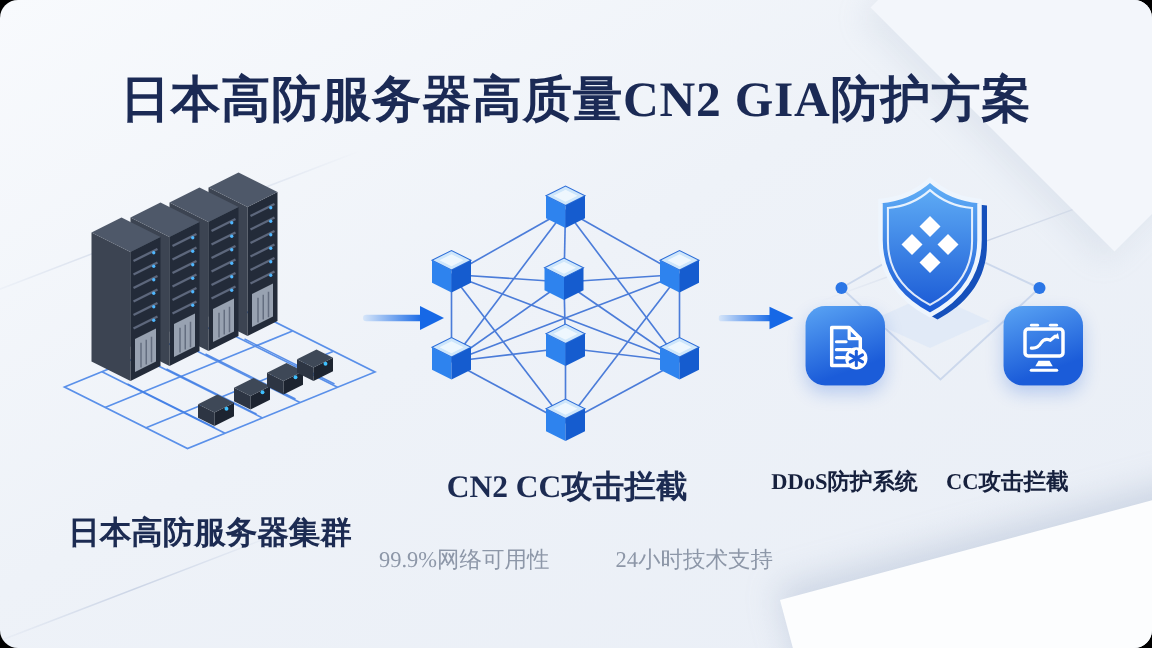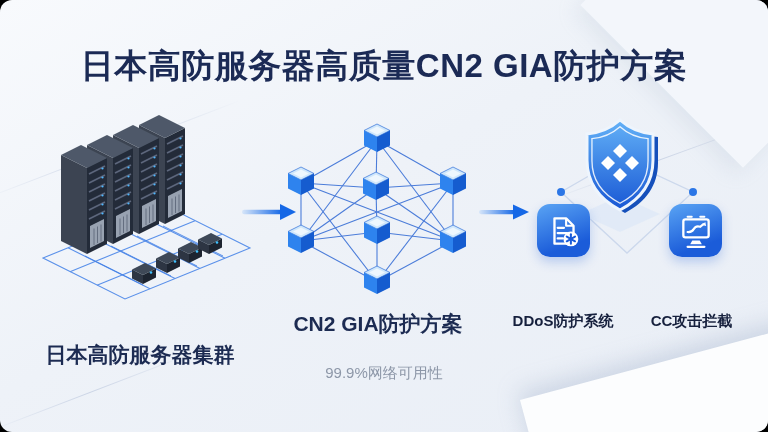--- a/index.html
+++ b/index.html
@@ -1,20 +1,20 @@
 <!DOCTYPE html>
 <html><head>
 <meta charset="utf-8">
 <style>
   html,body{margin:0;padding:0;background:#000;}
   .stage{
     position:relative;width:768px;height:432px;overflow:hidden;
     border-radius:12px;
     background:linear-gradient(150deg,#f8fafd 0%,#eef2f8 45%,#e9eef6 100%);
-    font-family:Liberation Sans, sans-serif;
+    font-family:Liberation Serif, serif;
   }
   
   .bg-line{position:absolute;height:1px;background:linear-gradient(90deg,rgba(185,197,220,0),rgba(185,197,220,.65),rgba(185,197,220,0));}
   .bg-plane-br{
     position:absolute;left:520px;top:400px;width:640px;height:320px;
     background:#fcfdfe;transform:rotate(-15deg);transform-origin:top left;
     box-shadow:0 -8px 22px rgba(150,165,195,.35);
   }
   .bg-plane-tr{
     position:absolute;right:-90px;top:-110px;width:230px;height:230px;
@@ -241,22 +241,23 @@
       </g>
       <rect x="6" y="7" width="24" height="17" rx="2" fill="none" stroke="#fff" stroke-width="2.2"></rect>
       <path d="M10,19 Q14,19.5 16,16 T22,14 L25,11.5" fill="none" stroke="#fff" stroke-width="2" stroke-linecap="round"></path>
       <polygon points="26.8,9.4 27.6,13.2 23.8,12.4" fill="#fff"></polygon>
       <polygon points="14.5,27 21.5,27 23.5,30.5 12.5,30.5" fill="#fff"></polygon>
       <line x1="10" y1="33" x2="26" y2="33" stroke="#fff" stroke-width="2" stroke-linecap="round"></line>
     </svg>
   </div>
 
   <div class="sub-label" style="left:493px;width:140px;">DDoS防护系统</div>
-  <div class="sub-label" style="left:624px;width:135px;">CC攻击拦截</div>
+  <div class="sub-label" style="left:604px;width:135px;">CC攻击拦截</div>
 
   <div class="section-label" style="left:30px;width:220px;margin-top:31px;">日本高防服务器集群</div>
-  <div class="section-label" style="left:268px;width:220px;">CN2 GIA防护方案</div>
+  <div class="section-label" style="left:268px;width:220px;">CN2 CC攻击拦截</div>
 
   <div class="footer">
     <span>99.9%网络可用性</span>
+    <span>24小时技术支持</span>
   </div>
 
 </div>
 
 </body></html>

